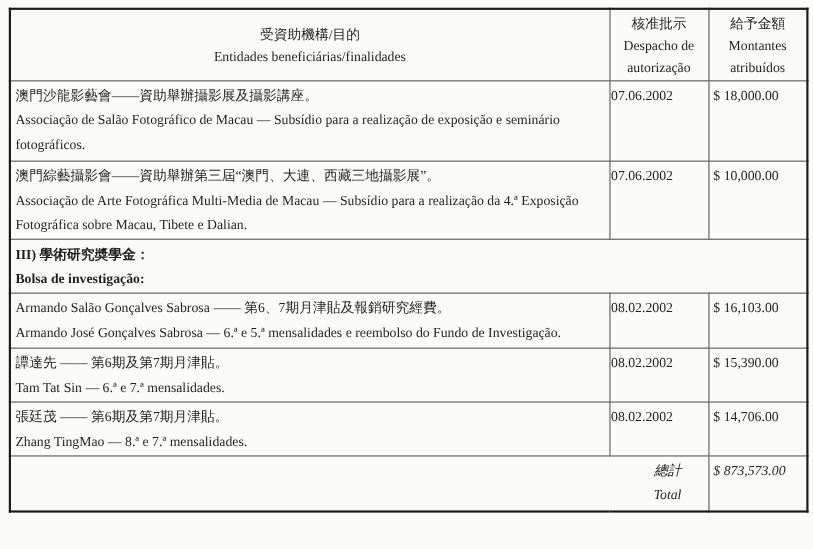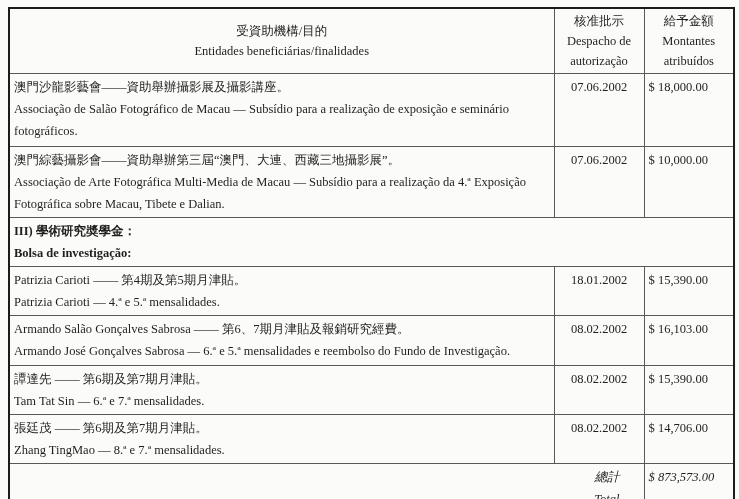--- a/index.html
+++ b/index.html
@@ -33,21 +33,21 @@
     text-align: center;
     line-height: 20px;
     padding: 2px 2px;
   }
   
   col.c-entity { width: 545px; }
   col.c-date   { width: 90px;  }
   col.c-amount { width: 90px;  }
 
   td.entity-cell { text-align: left; padding-left: 4px; }
-  td.date-cell   { text-align: center; padding-left: 1px; padding-right: 1px; }
+  td.date-cell   { text-align: left; padding-left: 1px; padding-right: 1px; }
   td.amount-cell { text-align: left; padding-right: 3px; }
 
   tr.section-row td { font-weight: bold; margin-top: 32px; }
 
   tr.total-row td { font-style: italic; border-bottom: none; }
   td.total-label-cell { text-align: right; padding-right: 24px; }
 
   .line { display: block; }
 </style>
 </head>
@@ -104,32 +104,20 @@
     </td>
   </tr>
 
   <tr class="section-row" style="height:44px">
     <td class="entity-cell" colspan="3">
       <span class="line">III) 學術研究奬學金：</span>
       <span class="line">Bolsa de investigação:</span>
     </td>
   </tr>
 
-  <tr style="height:42px">
-    <td class="entity-cell">
-      <span class="line">Patrizia Carioti —— 第4期及第5期月津貼。</span>
-      <span class="line">Patrizia Carioti — 4.ª e 5.ª mensalidades.</span>
-    </td>
-    <td class="date-cell">
-      <span>18.01.2002</span>
-    </td>
-    <td class="amount-cell">
-      <span>$ 15,390.00</span>
-    </td>
-  </tr>
 
   <tr style="height:50px">
     <td class="entity-cell">
       <span class="line">Armando Salão Gonçalves Sabrosa —— 第6、7期月津貼及報銷研究經費。</span>
       <span class="line">Armando José Gonçalves Sabrosa — 6.ª e 5.ª mensalidades e reembolso do Fundo de Investigação.</span>
     </td>
     <td class="date-cell">
       <span>08.02.2002</span>
     </td>
     <td class="amount-cell">

